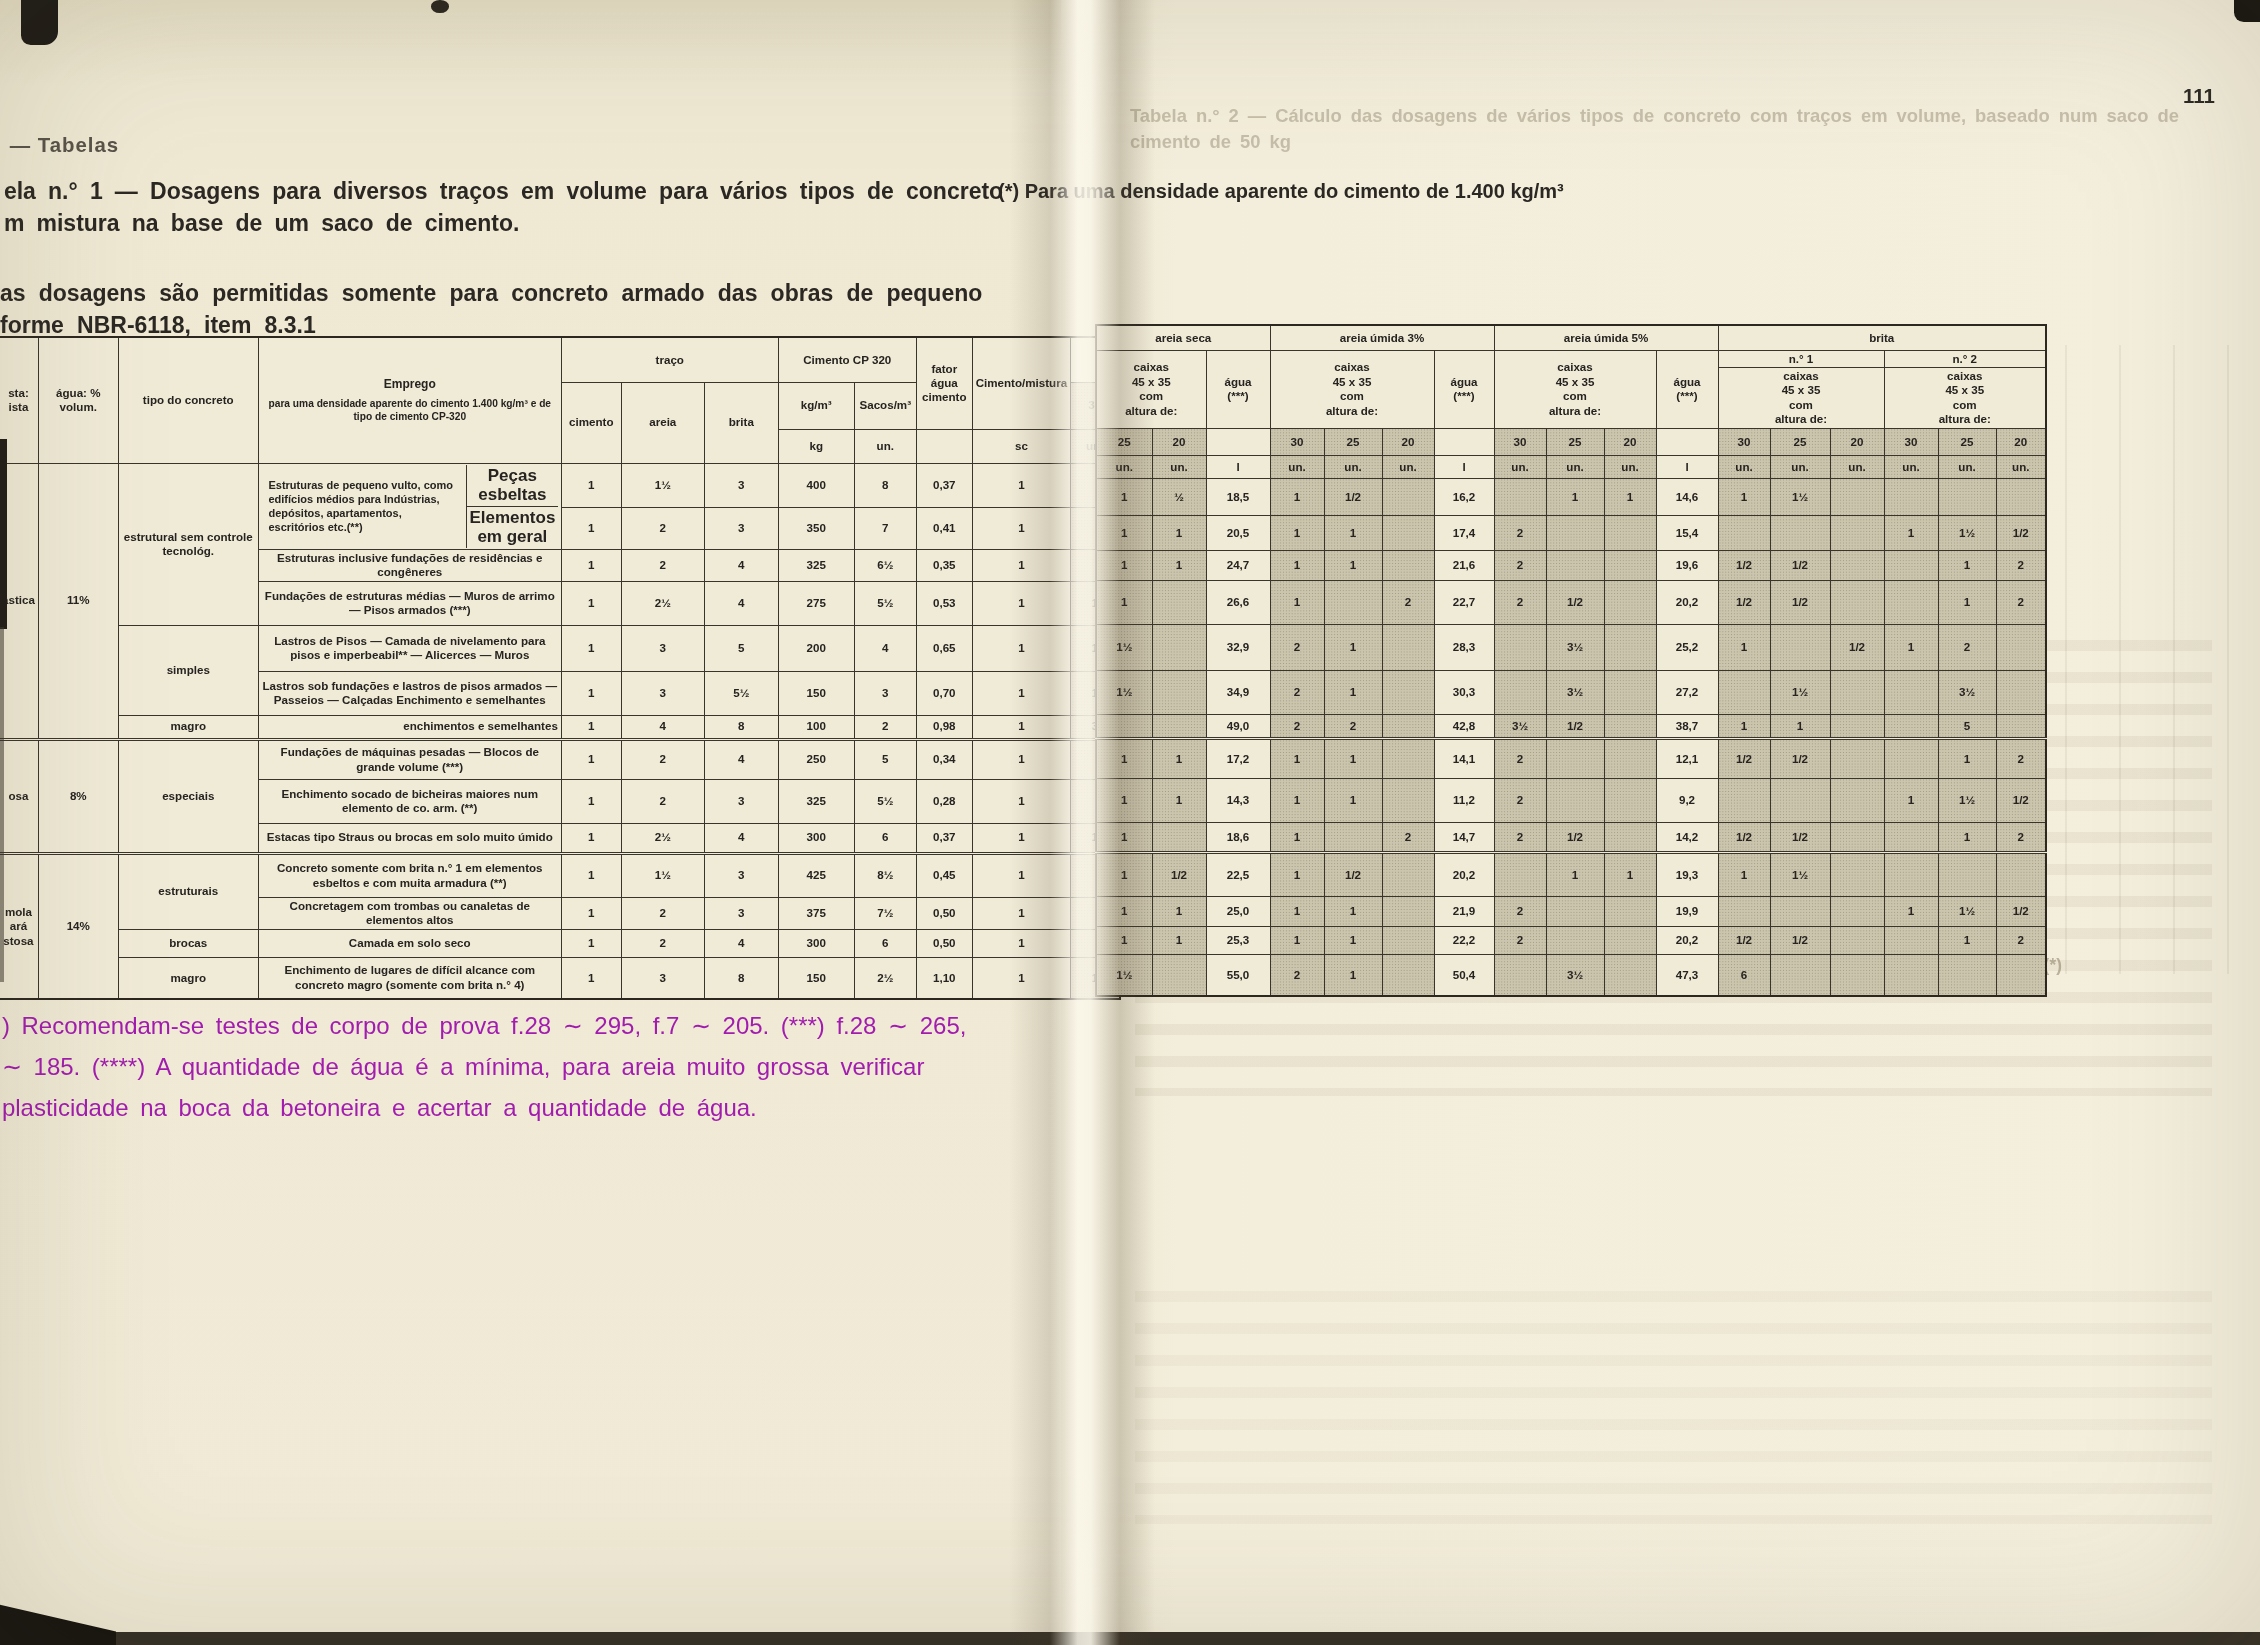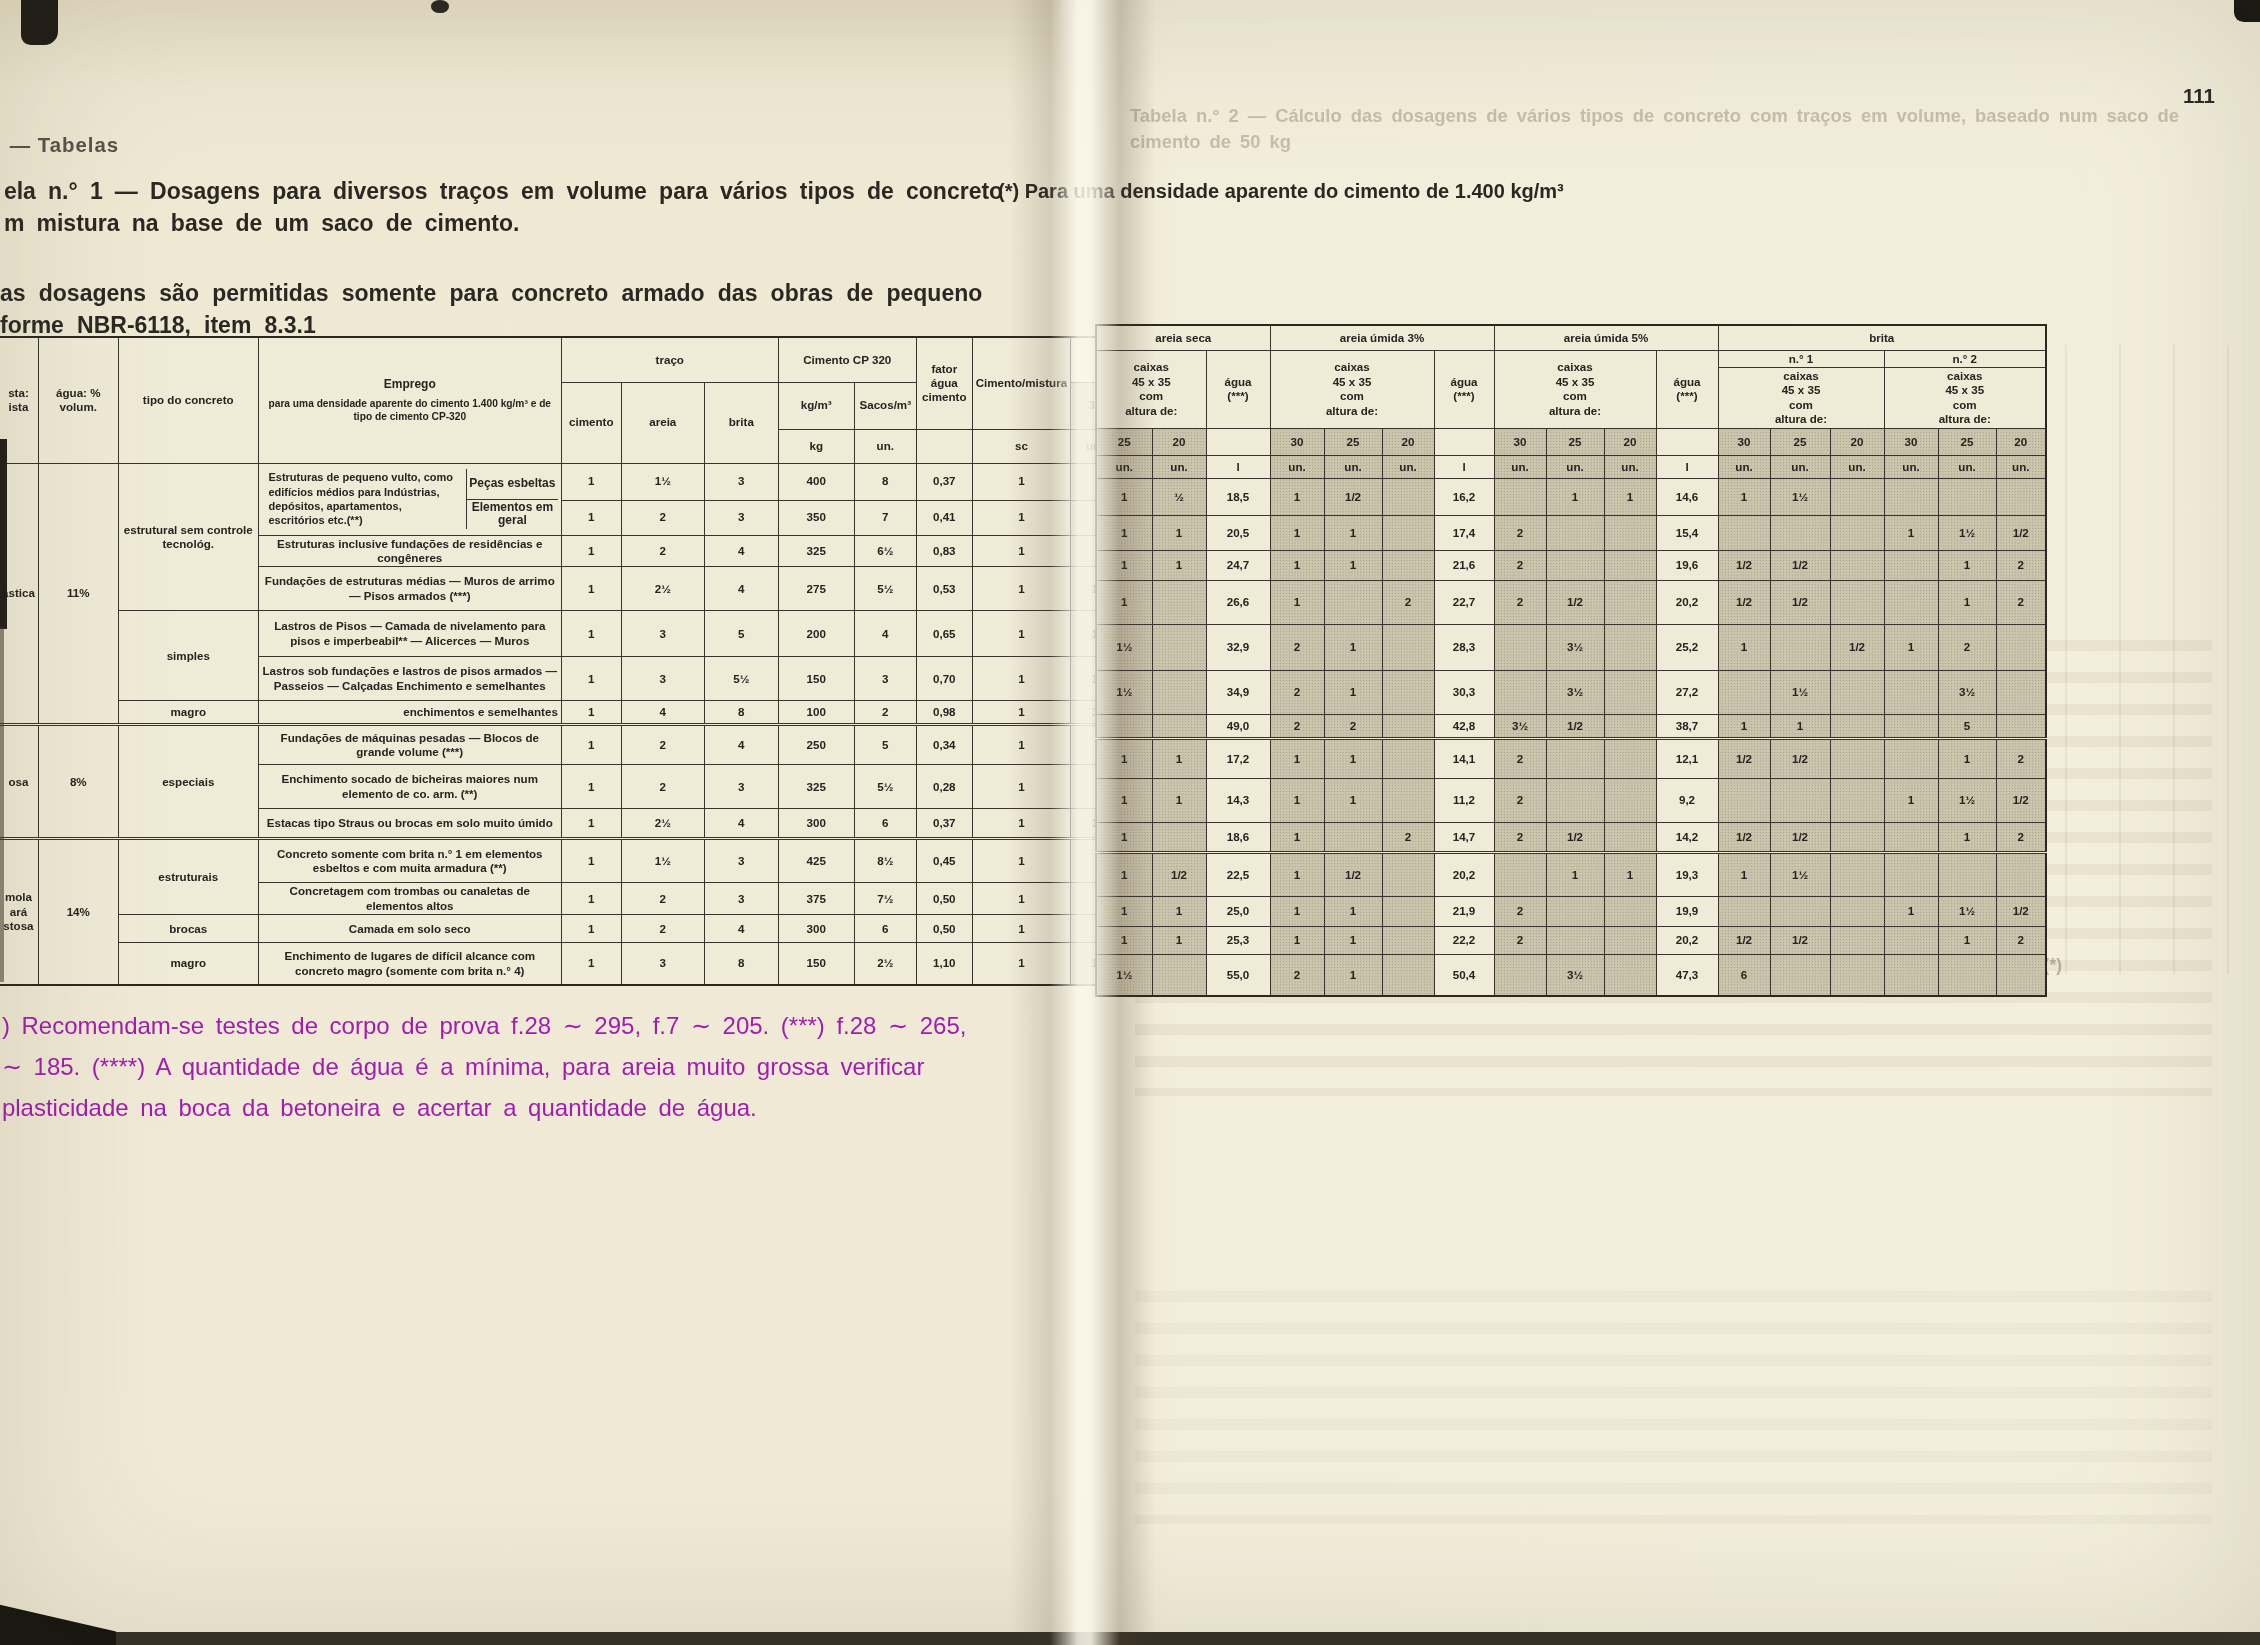--- a/index.html
+++ b/index.html
@@ -56,21 +56,21 @@
   td.tipo{font-size:11px;}
   td.frag{font-size:9.7px;color:#5a5443;border-left:none;}
   td.pct{font-size:10.7px;}
   td.shd{background-color:#ccc5ad;
         background-image:radial-gradient(rgba(88,80,58,.35) 0.7px,transparent 0.8px);background-size:2.9px 2.9px;}
   td.wt{background:#f0ebd7;}
   td.nopad{padding:0;}
   .spl{display:flex;width:100%;height:100%;align-items:stretch;}
   .spld{flex:1;display:flex;align-items:center;padding:1.9px 6.8px;text-align:left;font-size:11px;line-height:1.3;}
   .spls{width:91px;border-left:1.5px solid #39342c;display:flex;flex-direction:column;}
-  .spls div{flex:1;display:flex;align-items:center;justify-content:center;font-size:12px;line-height:1.15;padding:1px;}
+  .spls div{flex:1;display:flex;align-items:center;justify-content:center;font-size:17px;line-height:1.15;padding:1px;}
   .spls div:first-child{border-bottom:1.5px solid #39342c;}
   tr.grp>td{border-top:3.9px double #39342c;}
   td.cx{font-size:9.7px;line-height:1.2;font-weight:700;}
 </style>
 </head>
 <body>
 
 <div id="stage">
   <div class="page-l"></div>
   <div class="page-r"></div>
@@ -175,21 +175,21 @@
             <td class="num">1</td>
             <td class="num shd"></td>
           </tr>
           <tr style="height:30px" class="">
             <td class="emp">Estruturas inclusive fundações de residências e congêneres</td>
             <td class="num">1</td>
             <td class="num">2</td>
             <td class="num">4</td>
             <td class="num">325</td>
             <td class="num">6½</td>
-            <td class="num">0,83</td>
+            <td class="num">0,35</td>
             <td class="num">1</td>
             <td class="num shd"></td>
           </tr>
           <tr style="height:44px" class="">
             <td class="emp">Fundações de estruturas médias — Muros de arrimo — Pisos armados (***)</td>
             <td class="num">1</td>
             <td class="num">2½</td>
             <td class="num">4</td>
             <td class="num">275</td>
             <td class="num">5½</td>

